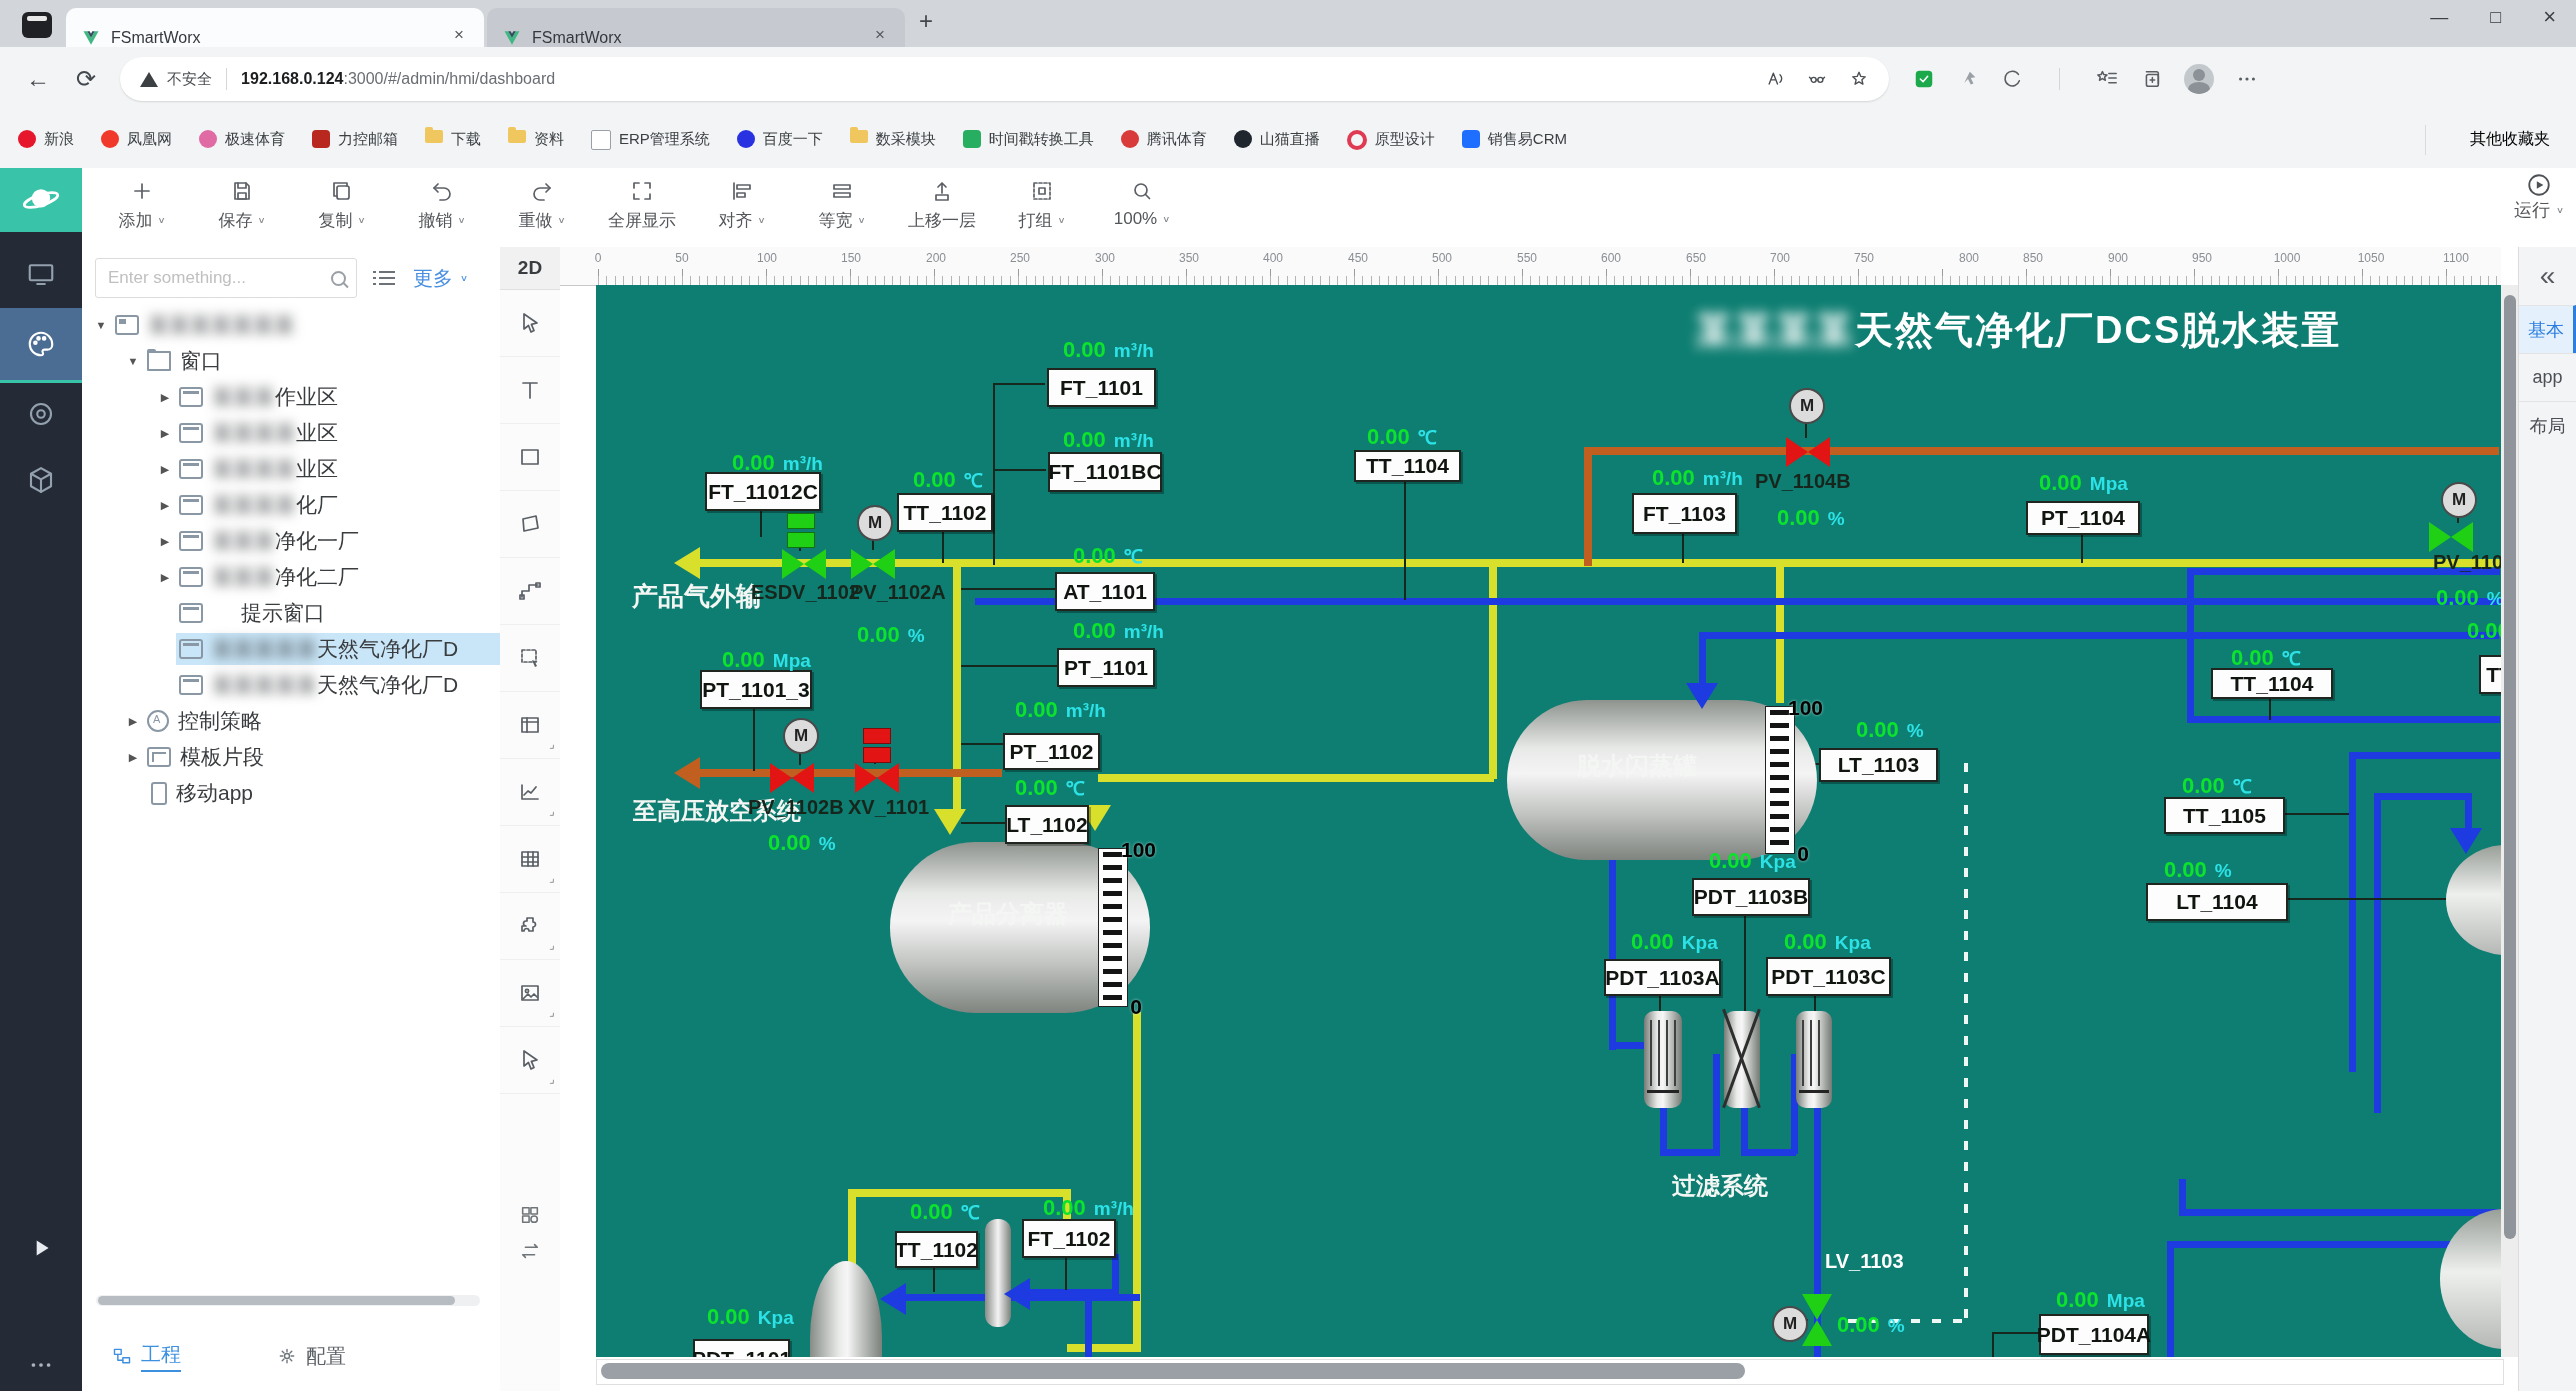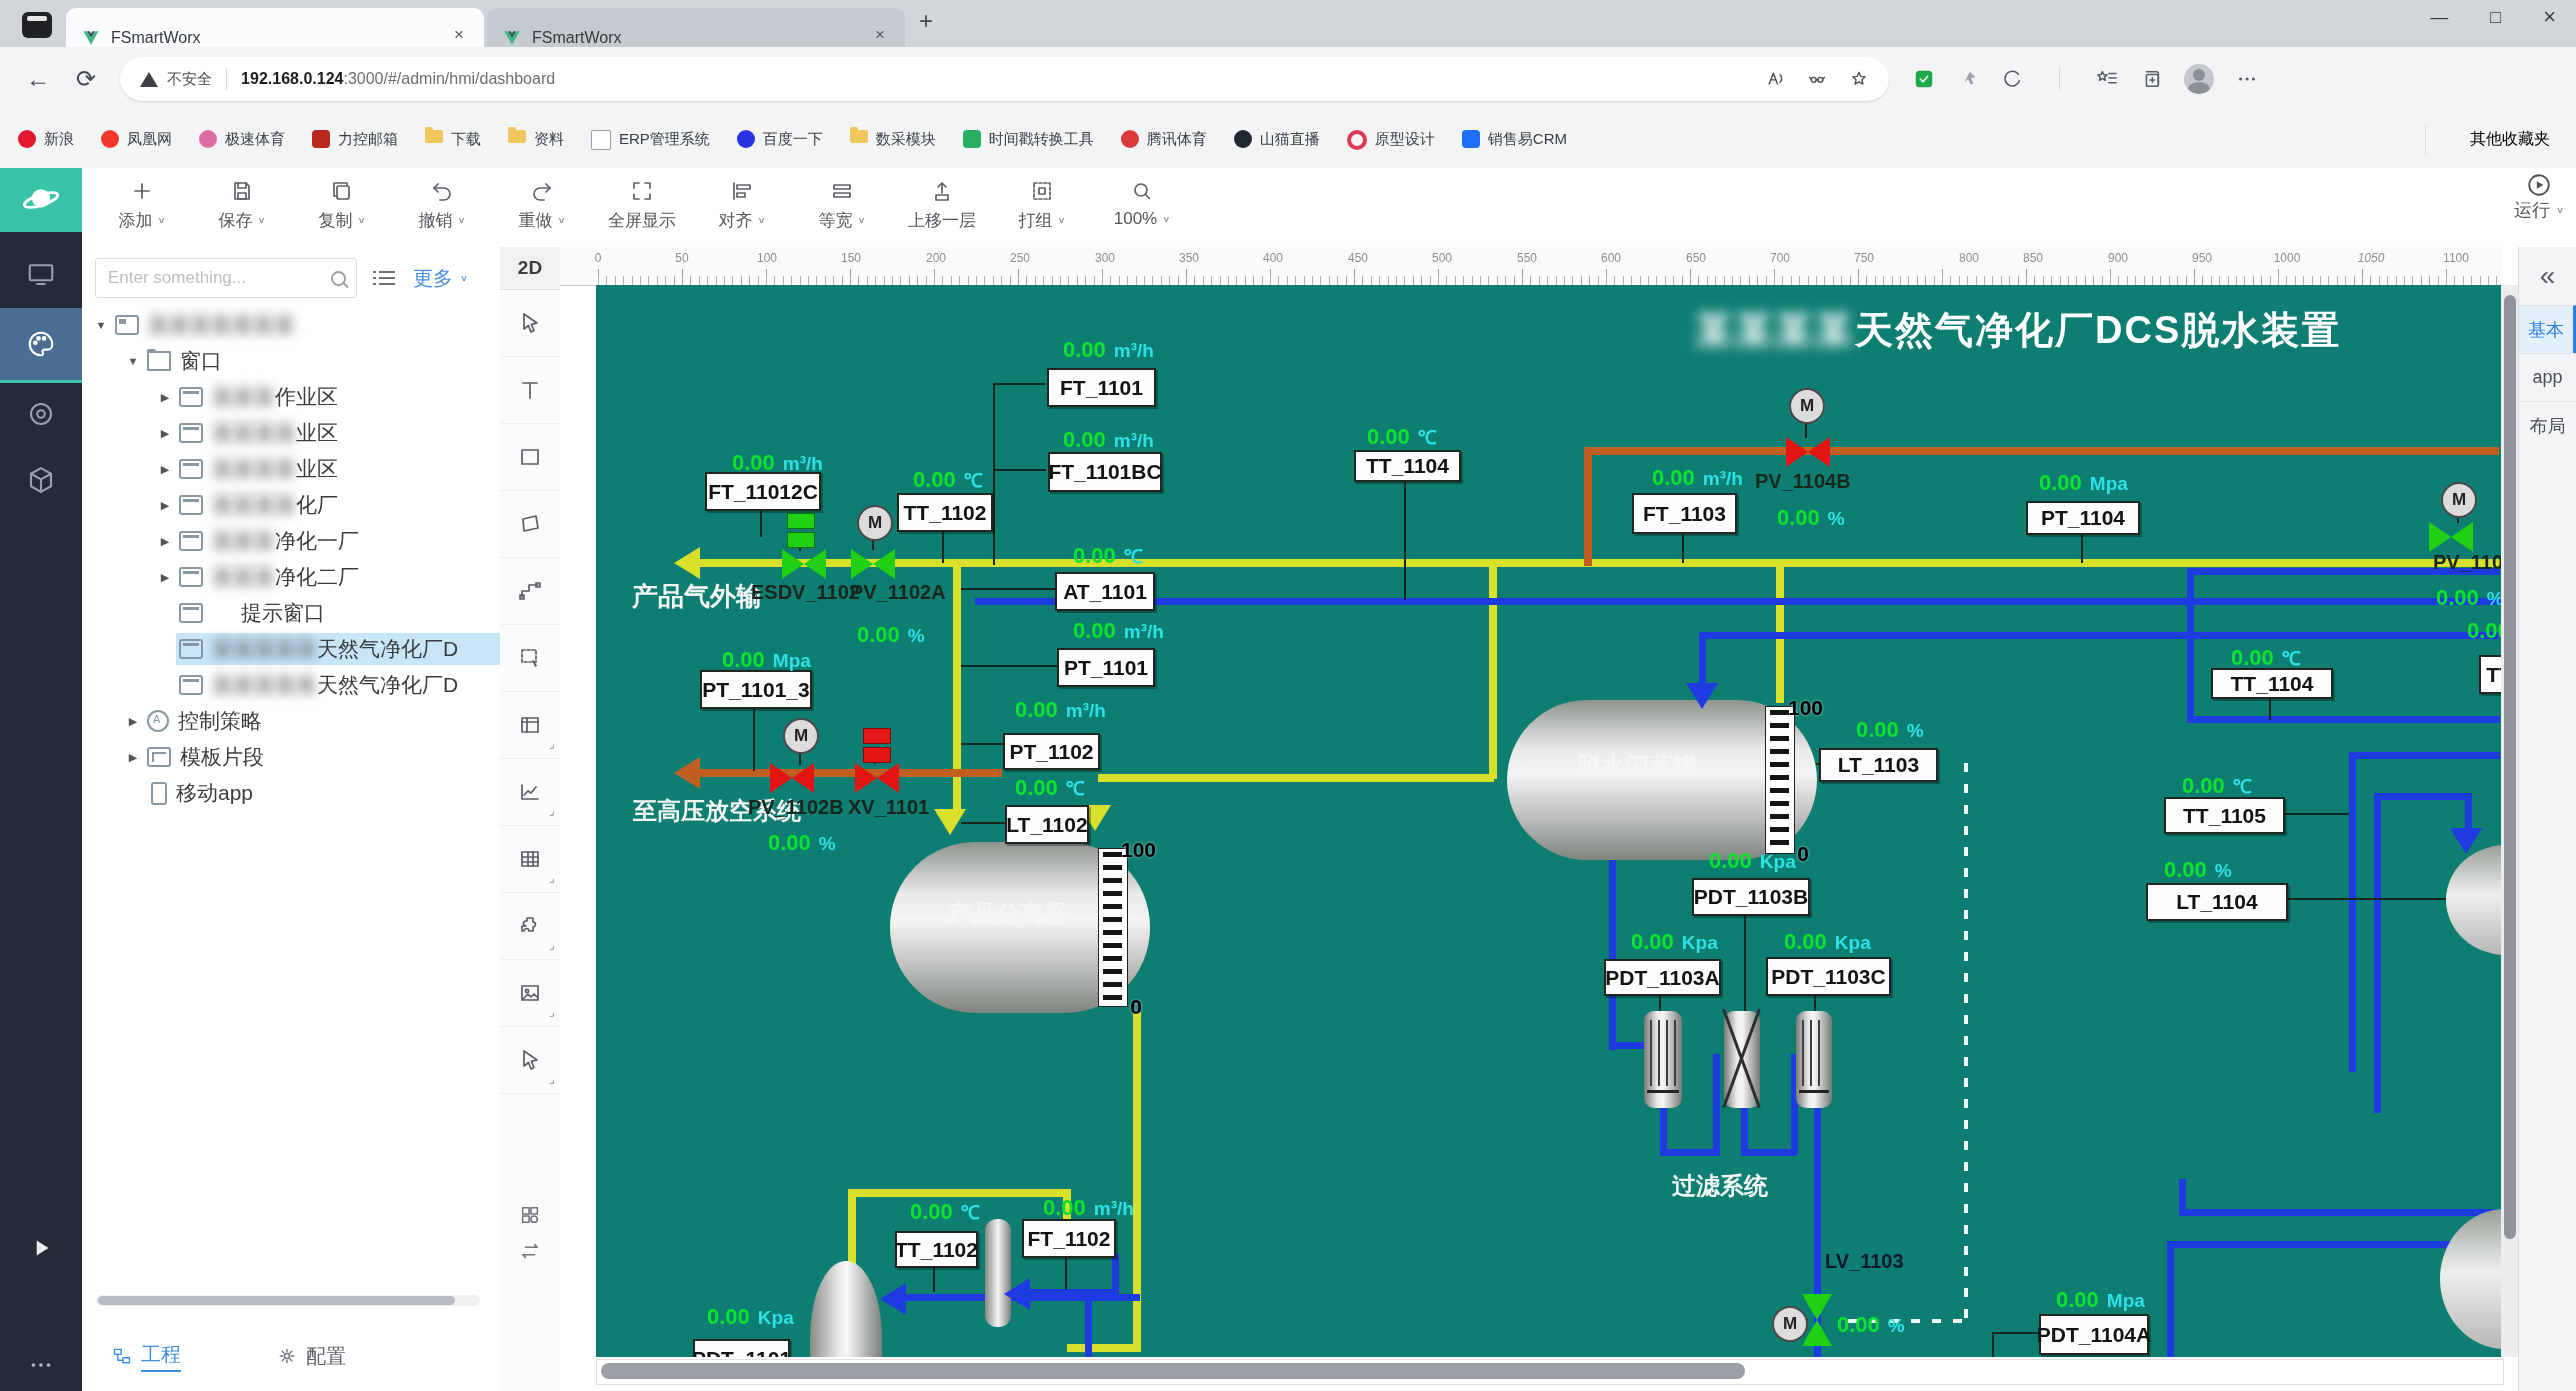--- a/index.html
+++ b/index.html
@@ -794,21 +794,21 @@
         <span class="rlab" style="left: 967px;">550</span>
         <span class="rlab" style="left: 1051px;">600</span>
         <span class="rlab" style="left: 1136px;">650</span>
         <span class="rlab" style="left: 1220px;">700</span>
         <span class="rlab" style="left: 1304px;">750</span>
         <span class="rlab" style="left: 1389px; margin-left: 20px;">800</span>
         <span class="rlab" style="left: 1473px;">850</span>
         <span class="rlab" style="left: 1558px;">900</span>
         <span class="rlab" style="left: 1642px;">950</span>
         <span class="rlab" style="left: 1727px;">1000</span>
-        <span class="rlab" style="left: 1811px; font-style: italic;">1050</span>
+        <span class="rlab" style="left: 1811px;">1050</span>
         <span class="rlab" style="left: 1896px;">1100</span>
       </div>
     <div id="canvas" style="background: rgb(14, 126, 114);">
       <div id="hmititle">
         <span class="redact" id="title-redact">某某某某</span><span id="title-text">天然气净化厂DCS脱水装置</span>
       </div>
     <div class="pipe" style="left: 104px; top: 274px; width: 1802px; height: 8px; background: rgb(217, 224, 43);"></div>
         <div class="pipe" style="left: 357px; top: 278px; width: 8px; height: 252px; background: rgb(217, 224, 43);"></div>
         <div class="pipe" style="left: 502px; top: 489px; width: 396px; height: 8px; background: rgb(217, 224, 43);"></div>
         <div class="pipe" style="left: 893px; top: 282px; width: 8px; height: 212px; background: rgb(217, 224, 43);"></div>
@@ -1008,21 +1008,21 @@
         <div class="val" style="left: 1840px; top: 300px;"><span class="v">0.00</span><span class="u">%</span></div>
         <div class="val" style="left: 1871px; top: 333px;"><span class="v">0.00</span></div>
         <div class="val" style="left: 1241px; top: 1027px;"><span class="v">0.00</span><span class="u">%</span></div>
         <div class="val" style="left: 1460px; top: 1002px;"><span class="v">0.00</span><span class="u">Mpa</span></div>
         <div class="val" style="left: 111px; top: 1019px;"><span class="v">0.00</span><span class="u">Kpa</span></div>
         <div class="val" style="left: 314px; top: 914px;"><span class="v">0.00</span><span class="u">℃</span></div>
         <div class="val" style="left: 447px; top: 910px;"><span class="v">0.00</span><span class="u">m³/h</span></div>
         <div class="ctext" style="left: 36px; top: 294px; color: rgb(244, 246, 244); font-size: 26px;">产品气外输</div>
         <div class="ctext" style="left: 37px; top: 510px; color: rgb(244, 246, 244); font-size: 24px;">至高压放空系统</div>
         <div class="ctext" style="left: 1076px; top: 885px; color: rgb(244, 246, 244); font-size: 24px;">过滤系统</div>
-        <div class="ctext" style="left: 1229px; top: 965px; color: #0f172a; font-size: 20px;">LV_1103</div>
+        <div class="ctext" style="left: 1229px; top: 965px; color: #ffffff; font-size: 20px;">LV_1103</div>
         <div class="ctext" style="left: 155px; top: 296px; color: rgb(23, 38, 28); font-size: 20px;">ESDV_1102</div>
         <div class="ctext" style="left: 254px; top: 296px; color: rgb(23, 38, 28); font-size: 20px;">PV_1102A</div>
         <div class="ctext" style="left: 152px; top: 511px; color: rgb(23, 38, 28); font-size: 20px;">PV_1102B</div>
         <div class="ctext" style="left: 252px; top: 511px; color: rgb(23, 38, 28); font-size: 20px;">XV_1101</div>
         <div class="ctext" style="left: 1159px; top: 185px; color: rgb(23, 38, 28); font-size: 20px;">PV_1104B</div>
         <div class="ctext" style="left: 1837px; top: 266px; color: rgb(23, 38, 28); font-size: 20px;">PV_110</div>
       </div>
     <div id="vscroll">
         <div class="thumb"></div>
       </div>

